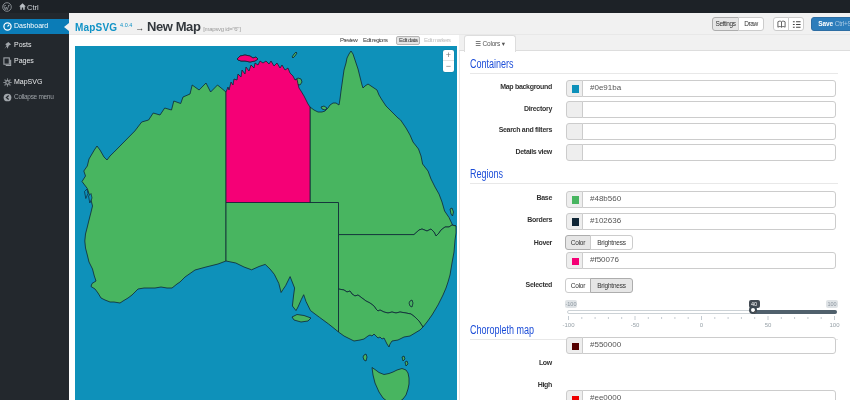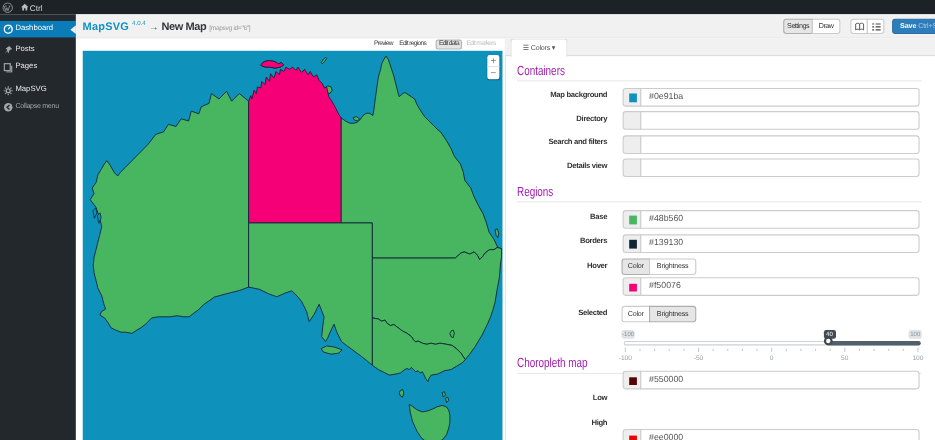--- a/index.html
+++ b/index.html
@@ -36,21 +36,21 @@
   .tab { position:absolute; font-size:6px; letter-spacing:-0.6px; color:#3a3a3a; white-space:nowrap; }
   #tab-active { border:1px solid #b5b5b5; background:#e4e4e4; border-radius:2px; padding:0.5px 2px; height:9px; }
   .tab.dis { color:#c0c0c0; }
   #zoomctl { left:443px; top:50px; width:11px; height:22px; background:#fff; border-radius:2px; box-shadow:0 0 1px rgba(0,0,0,.4); font-size:9px; color:#777; text-align:center; line-height:11px; }
   #zoomctl div:first-child { border-bottom:1px solid #e3e3e3; height:11px;}
 
   
   #panel { left:459px; top:35px; width:391px; height:365px; background:#fff; }
   #tabstrip { left:459px; top:35px; width:391px; height:16px; background:#f1f1f1; border-bottom:1px solid #ddd; }
   #colorstab { left:464px; top:35px; width:52px; height:17px; background:#fff; border:1px solid #ddd; border-bottom:none; border-radius:3px 3px 0 0; font-size:6.5px; letter-spacing:-0.2px; color:#555; line-height:16px; text-align:center; }
-  .shead { position:absolute; left:470px; width:368px; font-size:12px; color:#a21caf; border-bottom:1px solid #e8e8e8; padding-bottom:3px; line-height:12px; }
+  .shead { position:absolute; left:470px; width:368px; font-size:12px; color:#1d4ed8; border-bottom:1px solid #e8e8e8; padding-bottom:3px; line-height:12px; }
   .shead span { display:inline-block; transform:scaleX(0.75); transform-origin:left; }
   .flabel { position:absolute; width:93px; left:459px; text-align:right; font-size:7px; letter-spacing:-0.3px; font-weight:bold; color:#333; }
   .igroup { position:absolute; left:566px; width:270px; height:17px; }
   .iaddon { position:absolute; left:0; top:0; width:17px; height:17px; background:#eee; border:1px solid #ccc; border-radius:3px 0 0 3px; }
   .iaddon i { position:absolute; left:4.5px; top:4.5px; width:7.5px; height:7.5px; display:block; }
   .ifield { position:absolute; left:16px; top:0; width:254px; height:17px; background:#fff; border:1px solid #ccc; border-radius:0 3px 3px 0; font-size:8px; color:#555; line-height:14px; padding-left:7px; }
   .tbtn { position:absolute; height:15px; border:1px solid #ccc; background:#fff; font-size:6.5px; letter-spacing:-0.2px; color:#333; text-align:center; line-height:13px; }
 </style>
 </head>
 <body>
@@ -98,21 +98,21 @@
       <svg width="9" height="9" viewBox="0 0 10 10">
         <circle cx="5" cy="5" r="4.3" fill="#a0a5aa"></circle>
         <path d="M6.3 2.8 L3.8 5 L6.3 7.2" stroke="#23282d" stroke-width="1.4" fill="none"></path>
       </svg>
       <span class="txt">Collapse menu</span>
     </div>
   </div>
 
   <div id="header" class="abs"></div>
   <div id="htitle" class="abs" style="left:75px;top:19px;font-size:10px;white-space:nowrap">
-    <span class="msvg" style="letter-spacing:0.2px">MapSVG</span> <span class="ver">4.0.4</span> <span style="color:#444;font-size:9px">→</span> <span class="nm" style="font-size:10px;letter-spacing:-0.4px">New Map</span> <span class="id" style="letter-spacing:-0.3px;font-size:6px">[mapsvg id="6"]</span>
+    <span class="msvg" style="letter-spacing:0.2px">MapSVG</span> <span class="ver">4.0.4</span> <span style="color:#444;font-size:9px">→</span> <span class="nm" style="font-size:13px;letter-spacing:-0.4px">New Map</span> <span class="id" style="letter-spacing:-0.3px;font-size:6px">[mapsvg id="6"]</span>
   </div>
   <div class="btn active" style="left:712px;top:16.5px;width:27px;border-radius:3px 0 0 3px">Settings</div>
   <div class="btn" style="left:738px;top:16.5px;width:26px;border-radius:0 3px 3px 0">Draw</div>
   <div class="btn" style="left:773px;top:16.5px;width:16px;border-radius:3px 0 0 3px">
     <svg width="9" height="9" viewBox="0 0 10 10" style="margin-top:2px">
       <path d="M1 2 C2.5 1, 4 1, 5 2 C6 1, 7.5 1, 9 2 V8 C7.5 7, 6 7, 5 8 C4 7, 2.5 7, 1 8 Z M5 2 V8" fill="none" stroke="#444" stroke-width="0.9"></path>
     </svg>
   </div>
   <div class="btn" style="left:788px;top:16.5px;width:16px;border-radius:0 3px 3px 0">
     <svg width="9" height="9" viewBox="0 0 10 10" style="margin-top:2px">
@@ -202,21 +202,21 @@
     <span class="iaddon">
       <i style="background:#48b560"></i>
     </span>
     <span class="ifield">#48b560</span>
   </div>
   <div class="flabel abs" style="top:216px">Borders</div>
   <div class="igroup abs" style="top:212.5px">
     <span class="iaddon">
       <i style="background:#102636"></i>
     </span>
-    <span class="ifield">#139130</span>
+    <span class="ifield">#102636</span>
   </div>
   <div class="flabel abs" style="top:238.5px">Hover</div>
   <div class="tbtn abs" style="left:565px;top:235px;width:26px;border-radius:3px 0 0 3px;background:#e6e6e6;border-color:#adadad">Color</div>
   <div class="tbtn abs" style="left:590px;top:235px;width:43px;border-radius:0 3px 3px 0">Brightness</div>
   <div class="igroup abs" style="top:252px">
     <span class="iaddon">
       <i style="background:#f50076"></i>
     </span>
     <span class="ifield">#f50076</span>
   </div>

